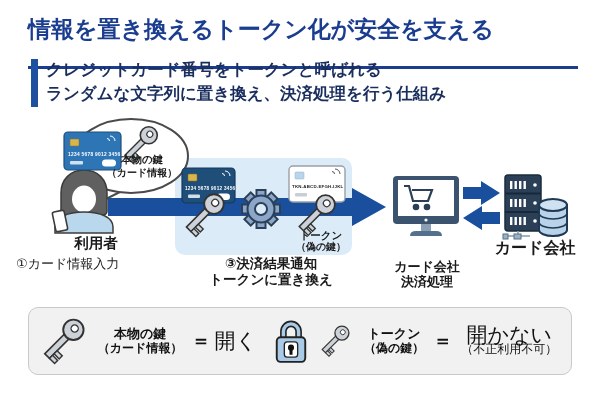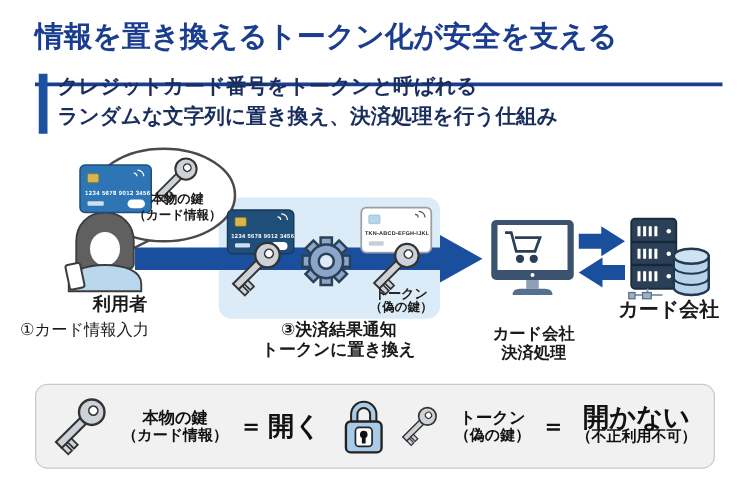--- a/index.html
+++ b/index.html
@@ -36,22 +36,22 @@
 
   .legend {
     position:absolute; left:28px; top:307px; width:544px; height:68px;
     background:#f1f1f2; border:1.5px solid #c9c9c9; border-radius:10px;
     display:flex; align-items:center; justify-content:center; gap:9px;
   }
   .legend .stack { text-align:center; line-height:15px; color:#111; }
   .legend .k1 { font-size:13px; font-weight:bold; }
   .legend .k2 { font-size:12px; font-weight:bold; }
   .legend .eq { font-size:19px; font-weight:bold; color:#111; }
-  .legend .big { font-size:21px; font-weight:bold; color:#111; }
-  .legend .note { font-size:12px; font-weight:bold; color:#111; line-height:14px; }
+  .legend .big { font-size:21px; font-weight:normal; color:#111; }
+  .legend .note { font-size:12px; font-weight:normal; color:#111; line-height:14px; }
   .legend .result-row { display:flex; align-items:center; gap:4px; }
 </style>
 </head>
 <body>
 
 <div class="page">
 
   <div class="title">情報を置き換えるトークン化が安全を支える</div>
   <div class="subtitle-bar"></div>
   <div class="subtitle">

